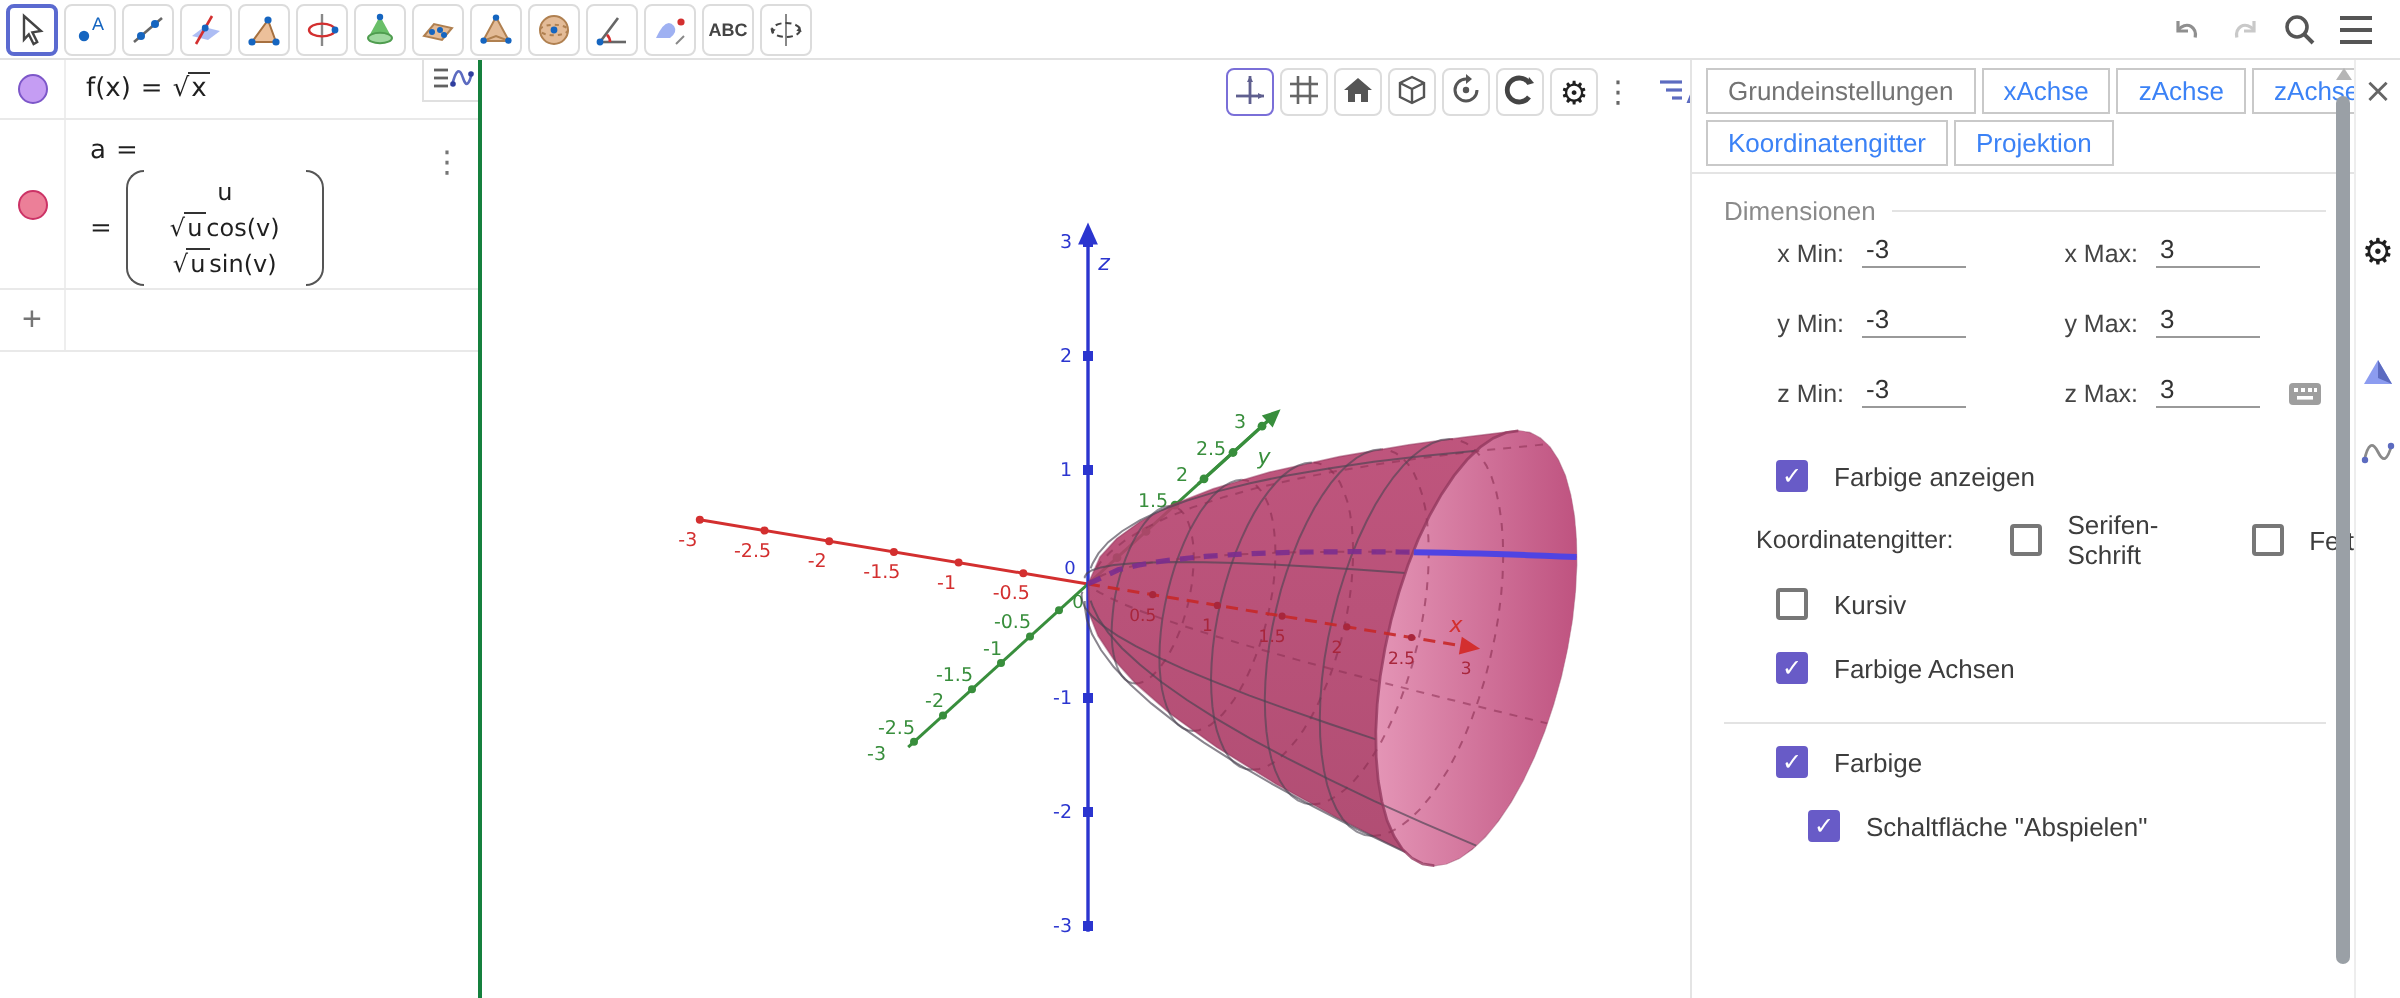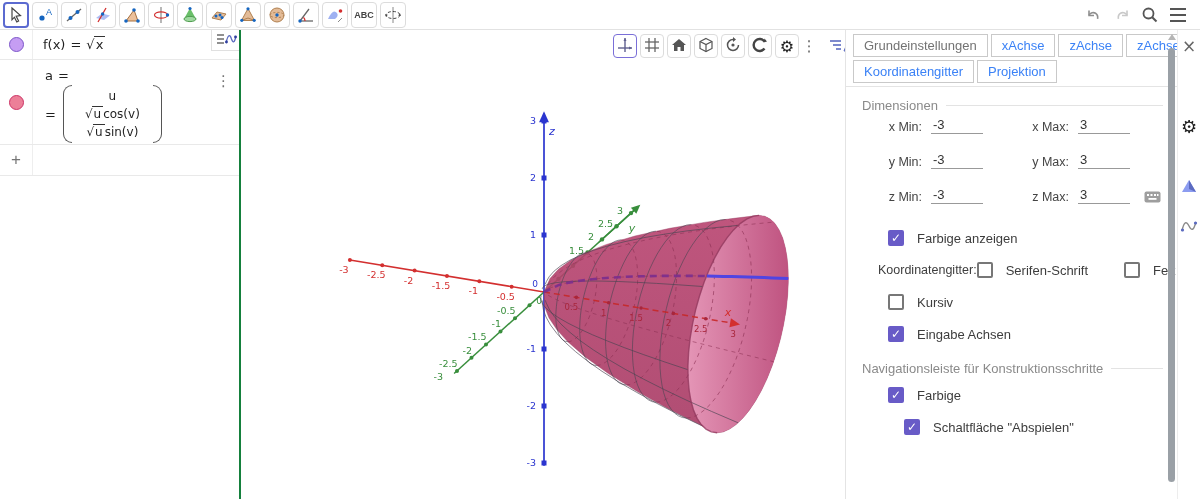--- a/index.html
+++ b/index.html
@@ -550,42 +550,41 @@
     </div>
 
     <div class="crow ind1">
       <span class="cbx on">
           <span class="tick">✓</span>
         </span>
       <span>Farbige anzeigen</span>
     </div>
     <div class="besch">
       <span class="blabel">Koordinatengitter:</span>
-      <span class="bitem" style="">
+      <span class="bitem" style="margin-left:28px">
         <span class="cbx"></span>
         <span>Serifen-Schrift</span>
       </span>
       <span class="bitem" style="margin-left:36px">
         <span class="cbx"></span>
         <span>Fett</span>
       </span>
     </div>
     <div class="crow ind1">
       <span class="cbx"></span>
       <span>Kursiv</span>
     </div>
     <div class="crow ind1">
       <span class="cbx on">
           <span class="tick">✓</span>
         </span>
-      <span>Eingabe Achsen</span>
+      <span>Farbige Achsen</span>
     </div>
 
     <div class="shead">
-      <span>Navigationsleiste für Konstruktionsschritte</span>
         <div class="hline"></div>
     </div>
     <div class="crow ind1">
       <span class="cbx on">
           <span class="tick">✓</span>
         </span>
       <span>Farbige</span>
     </div>
     <div class="crow ind2">
       <span class="cbx on">

